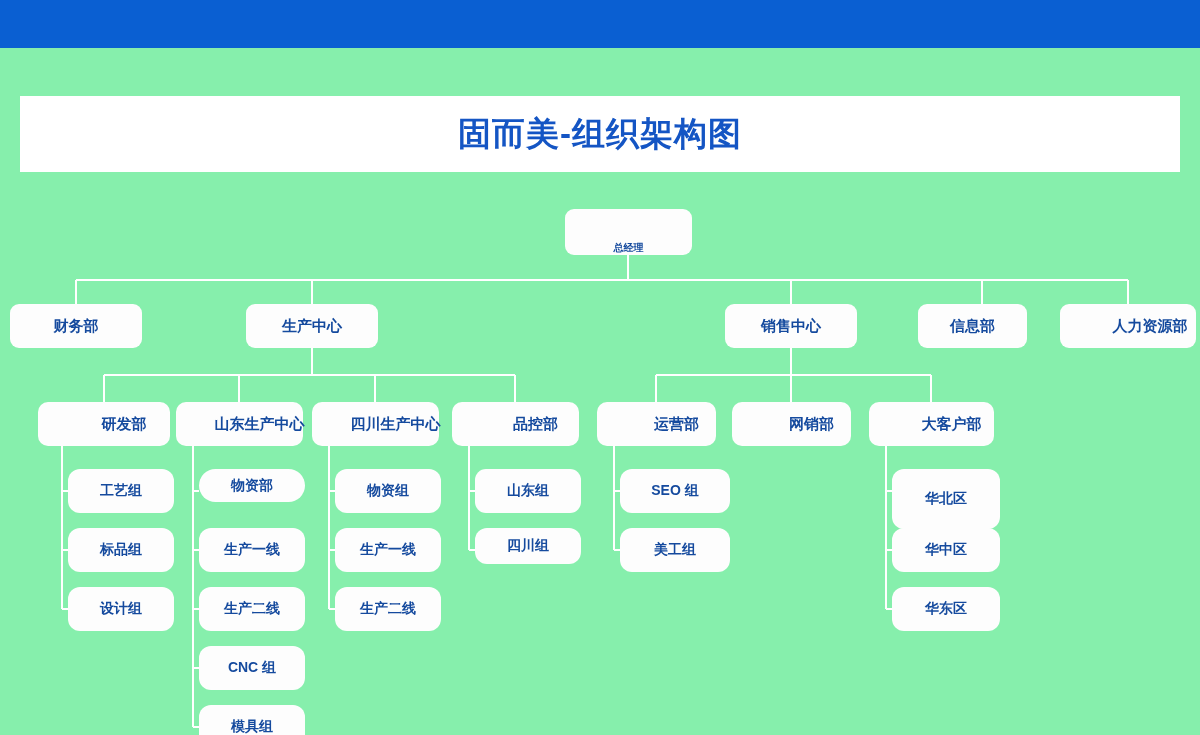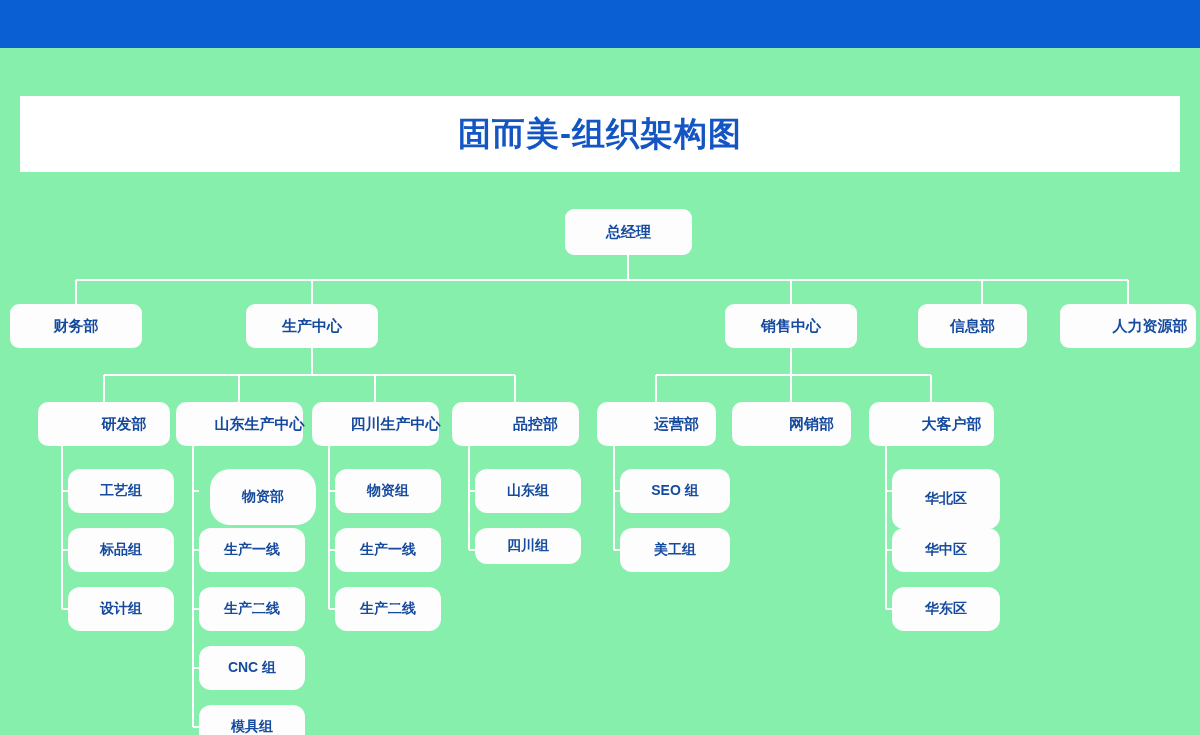--- a/index.html
+++ b/index.html
@@ -53,21 +53,21 @@
     background: #fdfdfd;
     border-radius: 10px;
     display: flex;
     align-items: center;
     justify-content: center;
     box-sizing: border-box;
     color: #154a9e;
     font-weight: bold;
     white-space: nowrap;
   }
-  .node.lvl1 { font-size: 15px; border-radius: 9px; }
+  .node.lvl1 { font-size: 10px; border-radius: 9px; align-items: flex-end; }
   .node.lvl2 { font-size: 15px; border-radius: 9px; }
   .node.lvl3 { font-size: 15px; border-radius: 10px; padding-left: 40px; }
   .node.lvl4 { font-size: 14px; border-radius: 12px; }
 </style>
 </head>
 <body>
 
 <div id="chart-root">
 
   <div class="title-banner">
@@ -178,21 +178,21 @@
   <div class="node lvl4" style="left:68px; top:480px; width:106px; height:44px;">
     <span>标品组</span>
   </div>
   <div class="node lvl4" style="left:68px; top:421px; width:106px; height:44px;">
     <span>工艺组</span>
   </div>
   <div class="node lvl4" style="left:68px; top:539px; width:106px; height:44px;">
     <span>设计组</span>
   </div>
 
-  <div class="node lvl4" style="left:210px; top:421px; width:106px; height:56px;border-radius:20px;">
+  <div class="node lvl4" style="left:199px; top:421px; width:106px; height:33px;border-radius:20px;">
     <span>物资部</span>
   </div>
   <div class="node lvl4" style="left:199px; top:480px; width:106px; height:44px;">
     <span>生产一线</span>
   </div>
   <div class="node lvl4" style="left:199px; top:539px; width:106px; height:44px;">
     <span>生产二线</span>
   </div>
   <div class="node lvl4" style="left:199px; top:598px; width:106px; height:44px;">
     <span>CNC 组</span>
@@ -204,21 +204,21 @@
   <div class="node lvl4" style="left:335px; top:421px; width:106px; height:44px;">
     <span>物资组</span>
   </div>
   <div class="node lvl4" style="left:335px; top:480px; width:106px; height:44px;">
     <span>生产一线</span>
   </div>
   <div class="node lvl4" style="left:335px; top:539px; width:106px; height:44px;">
     <span>生产二线</span>
   </div>
 
-  <div class="node lvl4" style="left:475px; top:421px; width:106px; height:44px;">
+  <div class="node lvl4" style="left:475px; top:421px; width:106px; height:44px;border-radius:11px;">
     <span>山东组</span>
   </div>
   <div class="node lvl4" style="left:475px; top:480px; width:106px; height:36px;">
     <span>四川组</span>
   </div>
 
   <div class="node lvl4" style="left:620px; top:421px; width:110px; height:44px;">
     <span>SEO 组</span>
   </div>
   <div class="node lvl4" style="left:620px; top:480px; width:110px; height:44px;">

